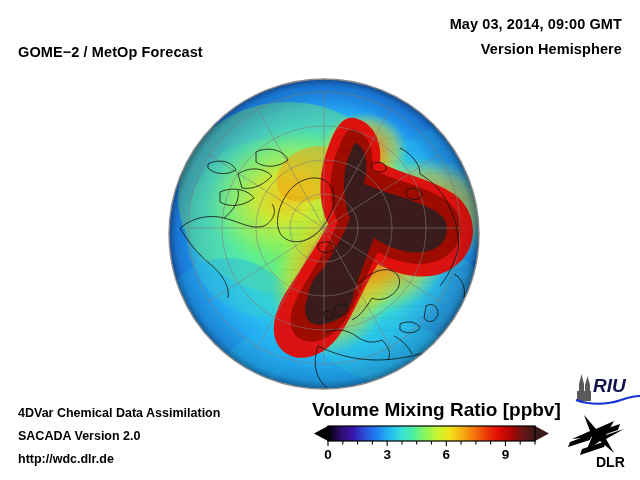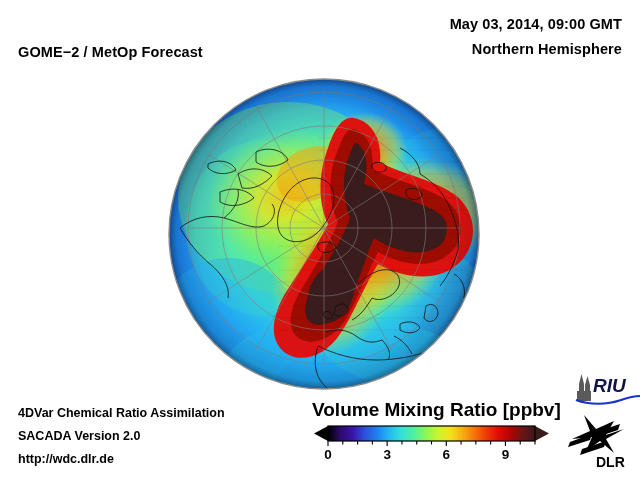--- a/index.html
+++ b/index.html
@@ -106,21 +106,21 @@
 </style>
 </head>
 <body>
 
 <div class="hdr" id="hdr-left">
   <div>GOME−2 / MetOp Forecast</div>
 </div>
 
 <div class="hdr" id="hdr-right">
   <div>May 03, 2014, 09:00 GMT</div>
-  <div>Northern Hemisphere</div>
+  <div>Version Hemisphere</div>
 </div>
 
 <div id="globe-wrap">
   <svg id="globe-svg" viewBox="0 0 312 312" xmlns="http://www.w3.org/2000/svg">
     <defs>
       <clipPath id="diskClip">
           <circle cx="156" cy="156" r="155"></circle>
         </clipPath>
 
       <radialGradient id="baseField" cx="50%" cy="50%" r="50%">
@@ -287,21 +287,21 @@
       </g>
 
       <circle cx="156" cy="156" r="155" fill="url(#limbShade)"></circle>
     </g>
 
     <circle cx="156" cy="156" r="155" fill="none" stroke="#8a8a8a" stroke-width="1.4"></circle>
   </svg>
 </div>
 
 <div id="footer-block">
-  <div>4DVar Chemical Ratio Assimilation</div>
+  <div>4DVar Chemical Data Assimilation</div>
   <div>SACADA Version 2.0</div>
   <div>http://wdc.dlr.de</div>
 </div>
 
 <div id="cbar-block">
   <div id="cbar-title">Volume Mixing Ratio [ppbv]</div>
   <div id="cbar-graphic">
     <svg viewBox="0 0 239 21" width="239" height="21" xmlns="http://www.w3.org/2000/svg">
       <defs>
         <linearGradient id="cbGrad" x1="0" y1="0" x2="1" y2="0" id-placeholder="filled-by-script">

